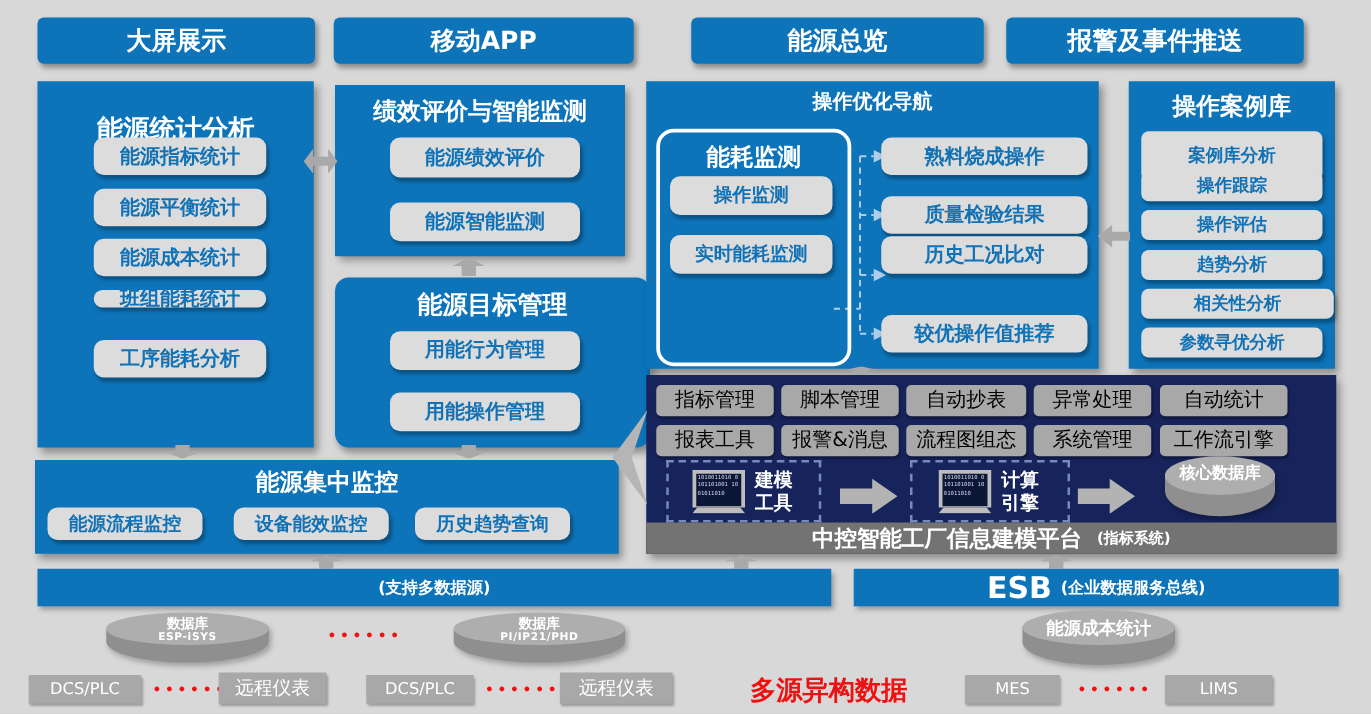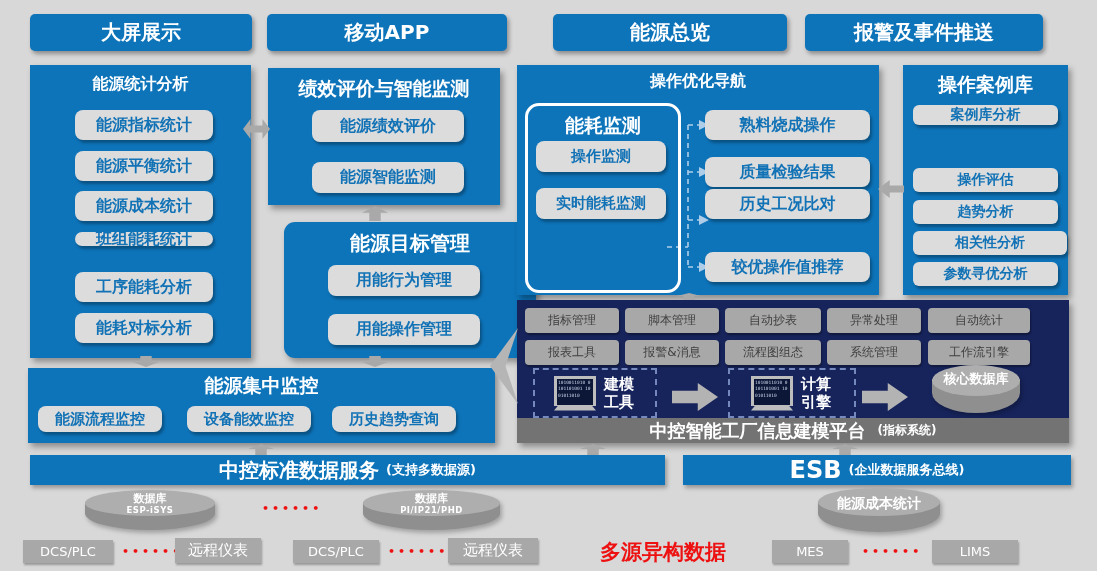--- a/index.html
+++ b/index.html
@@ -15,21 +15,21 @@
   
   .chip{position:absolute;background:#dcdcdc;border-radius:8px;color:#1272b6;font-weight:bold;
         display:flex;align-items:center;justify-content:center;box-shadow:2px 3px 3px rgba(0,0,0,.3);
         font-size:16px;white-space:nowrap;}
   .chip.sm{font-size:14px;border-radius:6px;}
   
   .subbox{position:absolute;border:3px solid #fff;border-radius:14px;}
   .subtitle{position:absolute;width:100%;text-align:center;color:#fff;font-weight:bold;font-size:19px;}
   
   .dark{position:absolute;background:#17245c;box-shadow:3px 4px 6px rgba(0,0,0,.35);}
-  .gbtn{position:absolute;height:25px;background:#a8a8a8;border-radius:4px;color:#404040;font-size:12px;
+  .gbtn{position:absolute;height:25px;background:#a8a8a8;border-radius:4px;color:#000000;font-size:16px;
         display:flex;align-items:center;justify-content:center;box-shadow:1px 2px 2px rgba(0,0,0,.35);white-space:nowrap;}
   .dashedbox{position:absolute;border:2px dashed #7589bd;display:flex;align-items:center;
              justify-content:center;gap:8px;color:#fff;}
   .dash-label{font-size:15px;font-weight:bold;width:32px;line-height:1.2;}
   .laptop{width:42px;display:flex;flex-direction:column;align-items:center;}
   .laptop .scr{width:34px;height:24px;background:#0c1738;border:3px solid #bdbdbd;border-bottom-width:1px;
                color:#cdd6ea;font-family:"DejaVu Sans Mono","Liberation Mono",monospace;font-size:4.5px;
                line-height:1.5;overflow:hidden;word-break:break-all;padding:1px;}
   .laptop .base{width:42px;height:5px;background:#bdbdbd;clip-path:polygon(10% 0,90% 0,100% 100%,0 100%);}
   .caption-bar{position:absolute;background:#737373;color:#fff;display:flex;align-items:center;
@@ -67,36 +67,35 @@
 <body>
 
 <div id="canvas">
 
   <div class="topbtn" style="left:30px;top:14px;width:222px;">大屏展示</div>
   <div class="topbtn" style="left:267px;top:14px;width:240px;">移动APP</div>
   <div class="topbtn" style="left:553px;top:14px;width:234px;">能源总览</div>
   <div class="topbtn" style="left:805px;top:14px;width:238px;">报警及事件推送</div>
 
   <div class="panel" style="left:30px;top:65px;width:221px;height:293px;">
-    <div class="ptitle" style="padding-top:9px;font-size:16px;">能源统计分析</div>
+    <div class="ptitle" style="padding-top:24px;font-size:21px;">能源统计分析</div>
     <div class="chip" style="left:45px;top:45px;width:138px;height:30px;">能源指标统计</div>
     <div class="chip" style="left:45px;top:86px;width:138px;height:30px;">能源平衡统计</div>
     <div class="chip" style="left:45px;top:126px;width:138px;height:30px;">能源成本统计</div>
     <div class="chip" style="left:45px;top:167px;width:138px;height:14px;">班组能耗统计</div>
     <div class="chip" style="left:45px;top:207px;width:138px;height:30px;">工序能耗分析</div>
-    <div class="chip" style="left:45px;top:248px;width:138px;height:30px;">能耗对标分析</div>
   </div>
 
   <div class="panel" style="left:268px;top:68px;width:232px;height:137px;">
     <div class="ptitle" style="padding-top:8px;font-size:19px;">绩效评价与智能监测</div>
     <div class="chip" style="left:44px;top:42px;width:152px;height:32px;">能源绩效评价</div>
     <div class="chip" style="left:44px;top:94px;width:152px;height:31px;">能源智能监测</div>
   </div>
 
-  <div class="panel" style="left:284px;top:222px;width:252px;height:136px;border-radius:11px;">
+  <div class="panel" style="left:268px;top:222px;width:252px;height:136px;border-radius:11px;">
     <div class="ptitle" style="padding-top:8px;font-size:20px;">能源目标管理</div>
     <div class="chip" style="left:44px;top:43px;width:152px;height:31px;">用能行为管理</div>
     <div class="chip" style="left:44px;top:92px;width:152px;height:31px;">用能操作管理</div>
   </div>
 
   <div class="panel" style="left:517px;top:65px;width:362px;height:230px;">
     <div class="ptitle" style="padding-top:6px;font-size:16px;">操作优化导航</div>
     <svg width="362" height="230" style="position:absolute;left:0;top:0;">
       <g stroke="#aecde8" stroke-width="1.6" stroke-dasharray="5,4" fill="none">
         <path d="M150 182 H171"></path>
@@ -119,21 +118,22 @@
       <div class="chip" style="left:8px;top:82px;width:130px;height:31px;font-size:15px;">实时能耗监测</div>
     </div>
     <div class="chip" style="left:188px;top:45px;width:165px;height:30px;">熟料烧成操作</div>
     <div class="chip" style="left:188px;top:92px;width:165px;height:30px;">质量检验结果</div>
     <div class="chip" style="left:188px;top:124px;width:165px;height:30px;">历史工况比对</div>
     <div class="chip" style="left:188px;top:187px;width:165px;height:30px;">较优操作值推荐</div>
   </div>
 
   <div class="panel" style="left:903px;top:65px;width:165px;height:230px;">
     <div class="ptitle" style="padding-top:7px;font-size:19px;">操作案例库</div>
-    <div class="chip sm" style="left:10px;top:40px;width:145px;height:20px;">案例库分析</div>
+    <div class="chip sm" style="left:10px;top:40px;width:145px;height:40px;">案例库分析</div>
+    <div class="chip sm" style="left:10px;top:72px;width:145px;height:24px;">操作跟踪</div>
     <div class="chip sm" style="left:10px;top:135px;width:145px;height:24px;">趋势分析</div>
     <div class="chip sm" style="left:10px;top:103px;width:145px;height:24px;">操作评估</div>
     <div class="chip sm" style="left:10px;top:166px;width:154px;height:24px;">相关性分析</div>
     <div class="chip sm" style="left:10px;top:197px;width:145px;height:24px;">参数寻优分析</div>
   </div>
 
   <div class="panel" style="left:28px;top:368px;width:467px;height:75px;">
     <div class="ptitle" style="padding-top:5px;font-size:19px;">能源集中监控</div>
     <div class="chip" style="left:10px;top:38px;width:124px;height:26px;font-size:15px;">能源流程监控</div>
     <div class="chip" style="left:159px;top:38px;width:124px;height:26px;font-size:15px;">设备能效监控</div>
@@ -184,21 +184,20 @@
   <div class="arr left" style="left:878px;top:180px;width:26px;height:18px;"></div>
   <div class="arr down" style="left:133px;top:356px;width:26px;height:11px;"></div>
   <div class="arr down" style="left:362px;top:356px;width:26px;height:11px;"></div>
   <div class="arr up" style="left:676px;top:293px;width:26px;height:7px;"></div>
   <div class="arr bigleft" style="left:490px;top:328px;width:28px;height:76px;"></div>
   <div class="arr up" style="left:248px;top:444px;width:26px;height:11px;"></div>
   <div class="arr up" style="left:580px;top:444px;width:26px;height:11px;"></div>
   <div class="arr up" style="left:832px;top:444px;width:26px;height:11px;"></div>
 
   <div class="bar" style="left:30px;top:455px;width:635px;">
-    <span class="bar-title">中控标准数据服务</span>
     <span class="bar-note">(支持多数据源)</span>
   </div>
   <div class="bar" style="left:683px;top:455px;width:388px;">
     <span class="bar-title" style="font-size:24px;">ESB</span>
     <span class="bar-note">(企业数据服务总线)</span>
   </div>
 
   <div class="cyl" style="left:85px;top:490px;width:130px;height:40px;">
     <div class="body"></div>
     <div class="top"></div>

